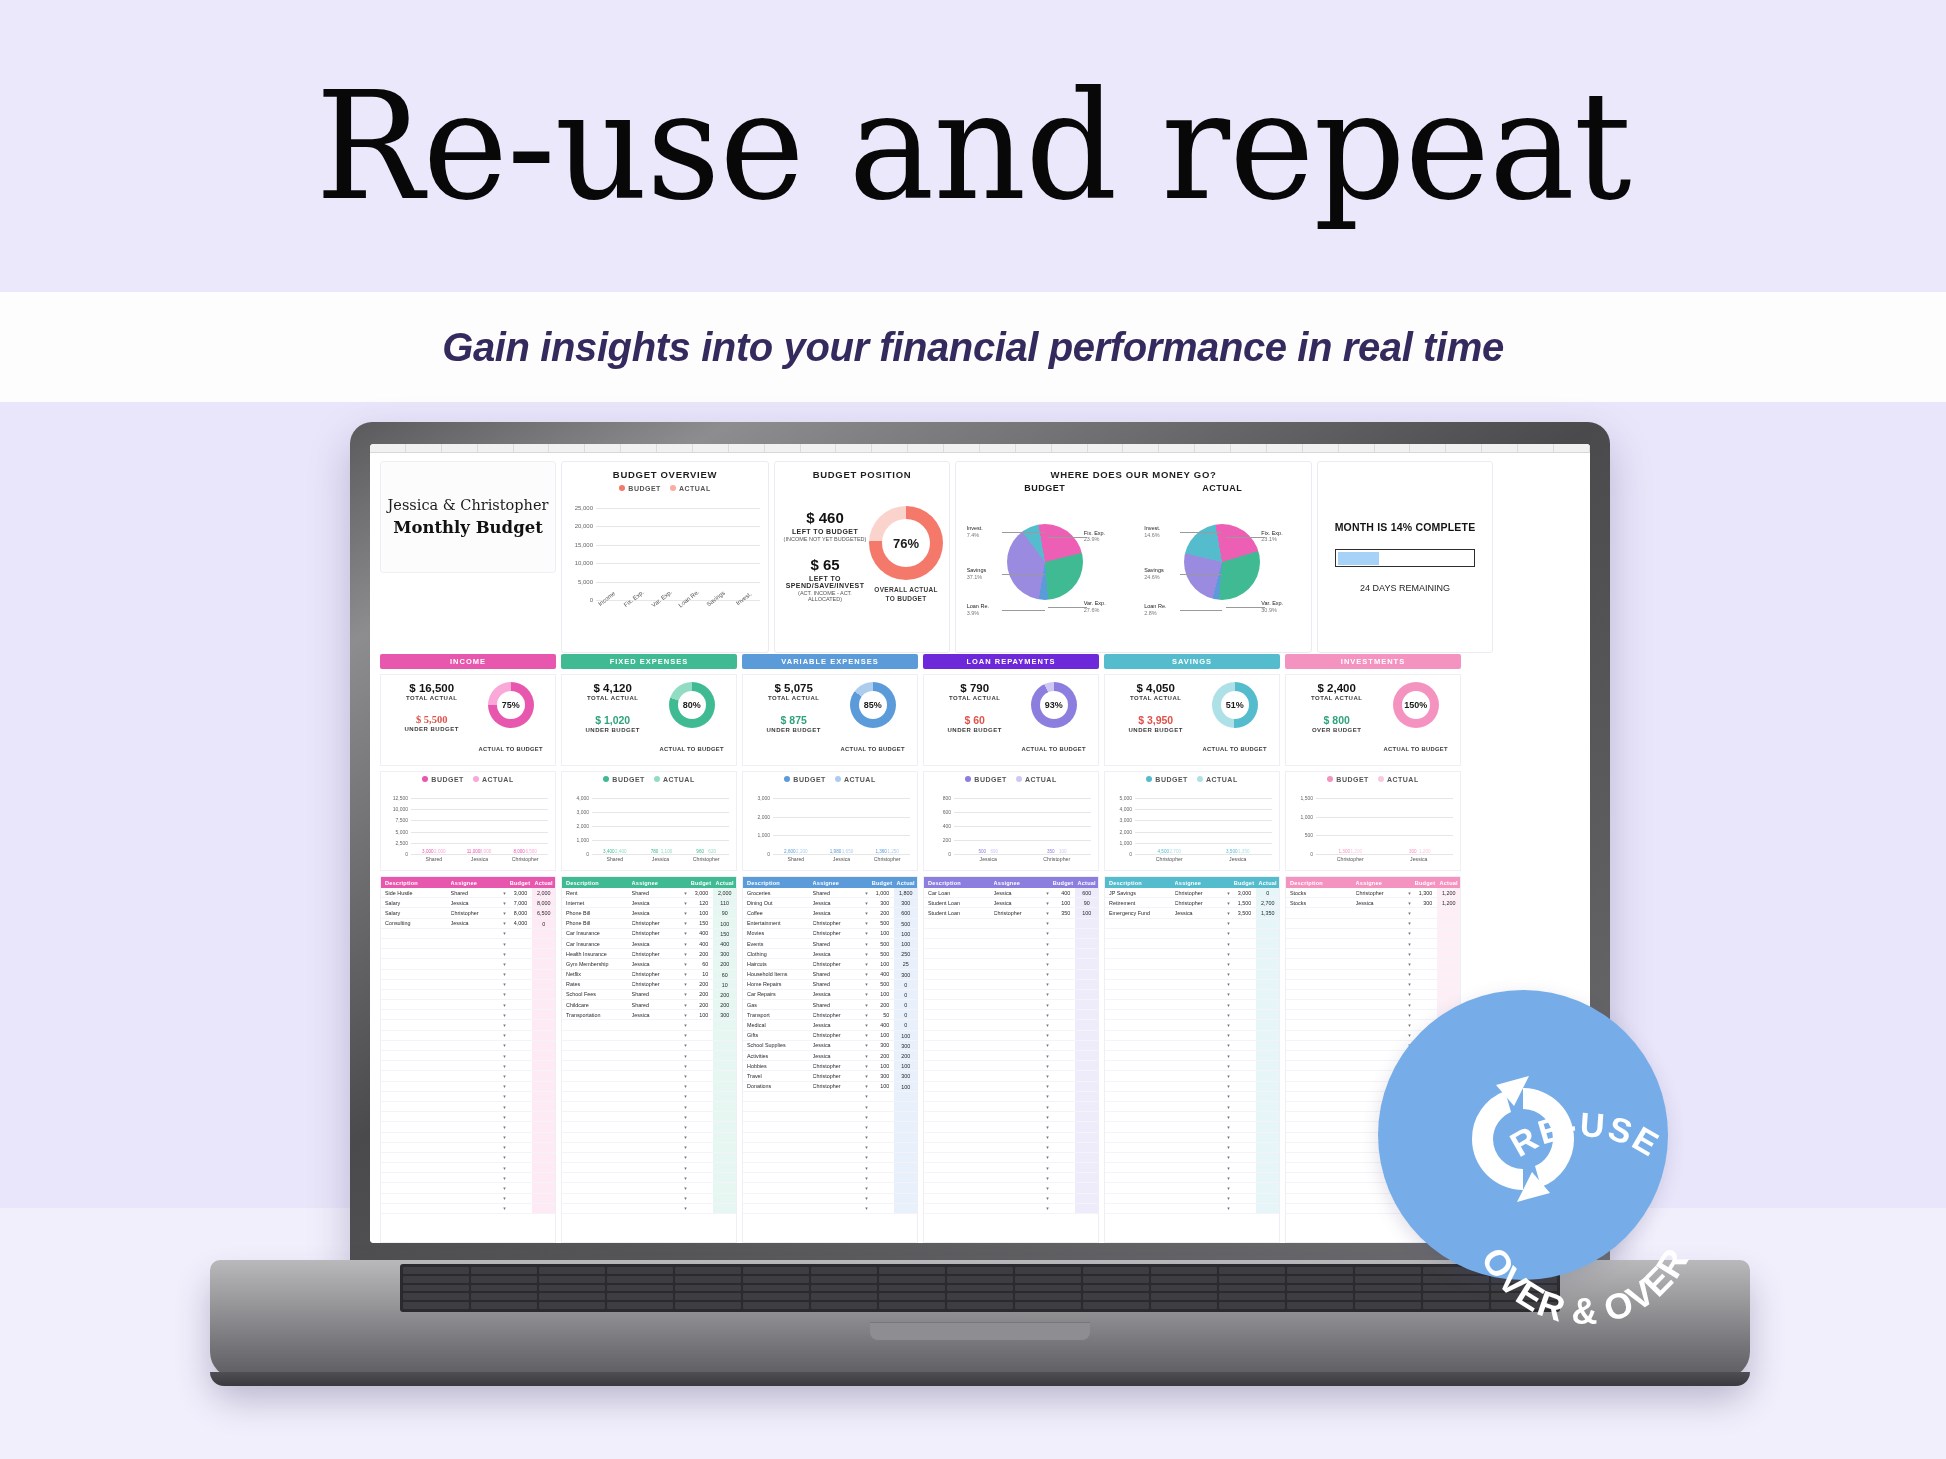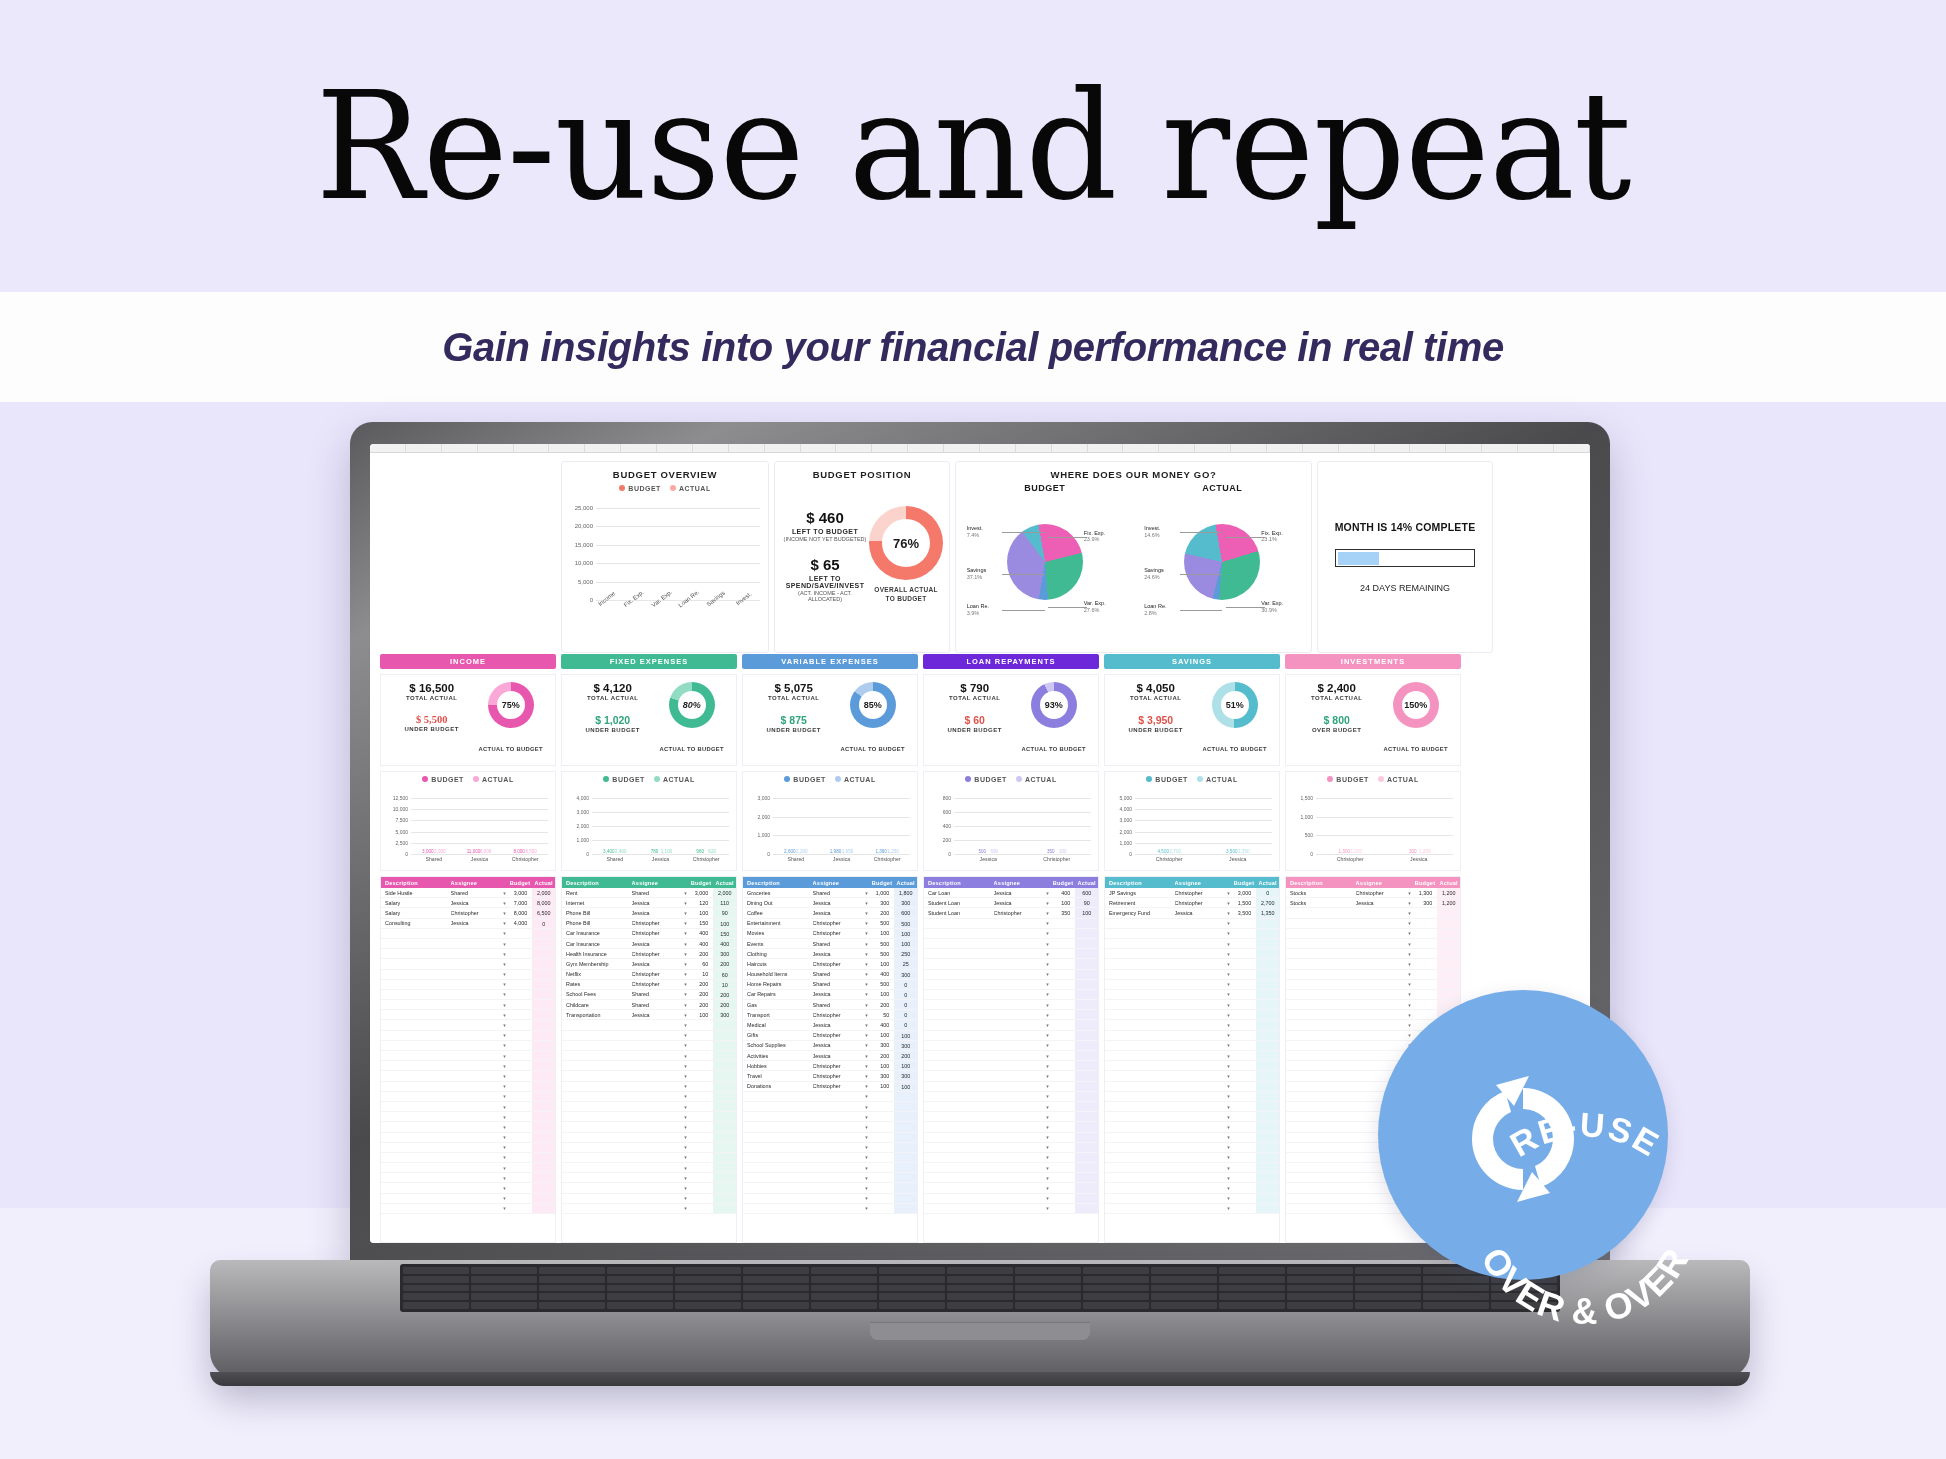--- a/index.html
+++ b/index.html
@@ -269,20 +269,24 @@
             <span></span>
             <span></span>
             <span></span>
             <span></span>
             <span></span>
             <span></span>
             <span></span>
           </div>
         <div class="grid-body" id="grid" style="height: 205px;">
             <div class="col c1">
+              <div class="panel title-card">
+                <div class="t-names">Jessica &amp; Christopher</div>
+                <div class="t-main">Monthly Budget</div>
+              </div>
             </div>
             <div class="col c2">
               <div class="panel ov-card">
                 <div class="ph">BUDGET OVERVIEW</div>
                 <div class="legend">
                   <span><i style="background: rgb(244, 121, 107);"></i>BUDGET</span>
                   <span><i style="background: rgb(251, 171, 160);"></i>ACTUAL</span>
                 </div>
                 <div class="ov-plot">
                   <div class="gl" style="top: 100%;"></div>
@@ -716,21 +720,21 @@
               <div class="cat-stat">
                 <div class="cs-row">
                   <div class="cs-left">
                     <div class="cs-amt">$ 4,120</div>
                     <div class="cs-lbl">TOTAL ACTUAL</div>
                     <div style="height: 13px;"></div>
                     <div class="cs-amt2" style="color: rgb(47, 163, 124);">$ 1,020</div>
                     <div class="cs-lbl">UNDER BUDGET</div>
                   </div>
                   <div class="cs-right">
-                    <div class="mini-donut" style="background: conic-gradient(rgb(63, 186, 147) 0%, rgb(63, 186, 147) 80%, rgb(145, 220, 194) 80%, rgb(145, 220, 194) 100%); font-style: italic;">
+                    <div class="mini-donut" style="background: conic-gradient(rgb(63, 186, 147) 0%, rgb(63, 186, 147) 80%, rgb(145, 220, 194) 80%, rgb(145, 220, 194) 100%);">
                       <div class="hole">80%</div>
                     </div>
                     <div style="height: 14px;"></div>
                     <div class="cs-cap">ACTUAL TO BUDGET</div>
                   </div>
                 </div>
               </div>
               <div class="cat-chart">
                 <div class="legend" style="margin-top: 4px;">
                   <span><i style="background: rgb(63, 186, 147);"></i>BUDGET</span>

